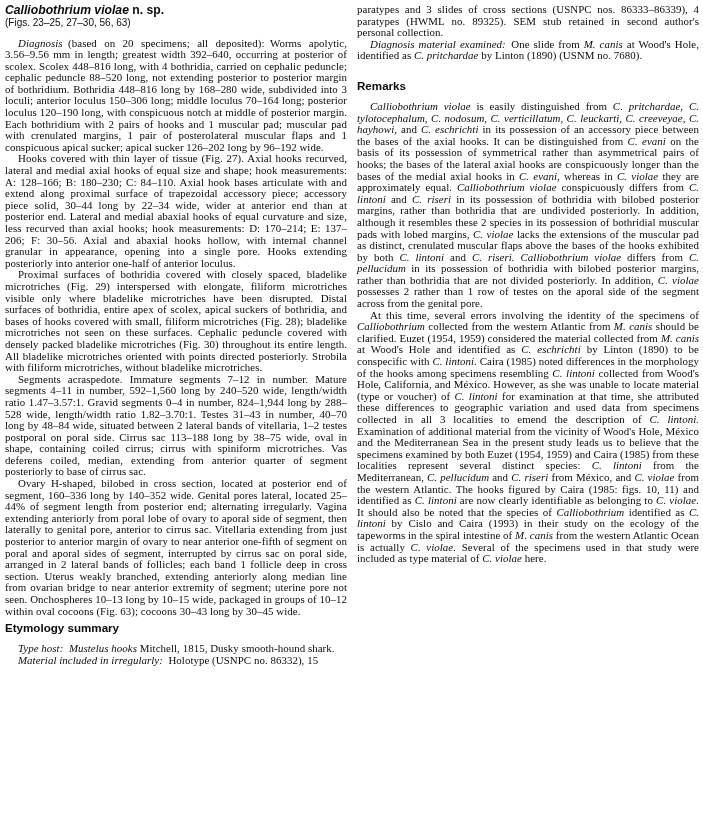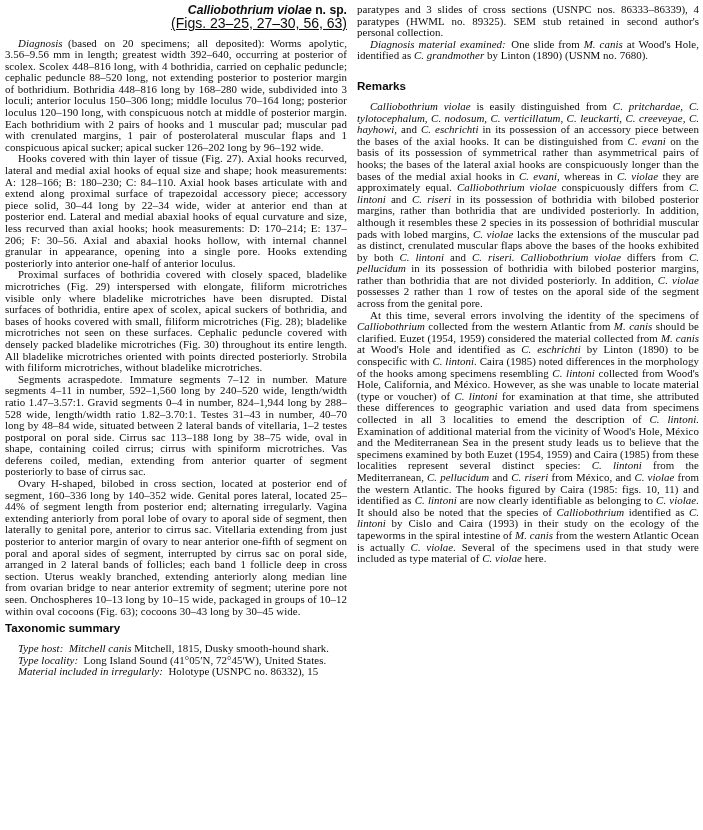--- a/index.html
+++ b/index.html
@@ -17,26 +17,26 @@
     line-height: 11.6px;
     text-align: justify;
     margin: 0;
     letter-spacing: 0.05px;
   }
   .indent { text-indent: 13px; }
   .i { font-style: italic; }
   .b { font-weight: bold; }
   .bi { font-weight: bold; font-style: italic; }
   .title-block {
-    text-align: right;
+    text-align: left;
     font-family: "Liberation Sans", sans-serif;
     margin: 0 0 8px 0;
   }
   .species-title { font-size: 12.2px; line-height: 13px; }
-  .species-figs { font-size: 14px; line-height: 12.5px; text-decoration: underline; }
+  .species-figs { font-size: 10px; line-height: 12.5px; }
   .section-heading {
     font-family: "Liberation Sans", sans-serif;
     font-size: 11.6px;
     font-weight: bold;
     margin: 4px 0 9px 0;
   }
   .remarks-heading { margin-top: 17px; }
 </style>
 </head>
 <body>
@@ -49,30 +49,29 @@
         <div class="species-title"><span class="bi">Calliobothrium violae</span><span class="b"> n. sp.</span></div>
         <div class="species-figs">(Figs. 23–25, 27–30, 56, 63)</div>
       </div>
 
       <p class="body-text indent"><span class="i">Diagnosis</span> (based on 20 specimens; all deposited): Worms apolytic, 3.56–9.56 mm in length; greatest width 392–640, occurring at posterior of scolex. Scolex 448–816 long, with 4 bothridia, carried on cephalic peduncle; cephalic peduncle 88–520 long, not extending posterior to posterior margin of bothridium. Bothridia 448–816 long by 168–280 wide, subdivided into 3 loculi; anterior loculus 150–306 long; middle loculus 70–164 long; posterior loculus 120–190 long, with conspicuous notch at middle of posterior margin. Each bothridium with 2 pairs of hooks and 1 muscular pad; muscular pad with crenulated margins, 1 pair of posterolateral muscular flaps and 1 conspicuous apical sucker; apical sucker 126–202 long by 96–192 wide.</p>
       <p class="body-text indent">Hooks covered with thin layer of tissue (Fig. 27). Axial hooks recurved, lateral and medial axial hooks of equal size and shape; hook measurements: A: 128–166; B: 180–230; C: 84–110. Axial hook bases articulate with and extend along proximal surface of trapezoidal accessory piece; accessory piece solid, 30–44 long by 22–34 wide, wider at anterior end than at posterior end. Lateral and medial abaxial hooks of equal curvature and size, less recurved than axial hooks; hook measurements: D: 170–214; E: 137–206; F: 30–56. Axial and abaxial hooks hollow, with internal channel granular in appearance, opening into a single pore. Hooks extending posteriorly into anterior one-half of anterior loculus.</p>
       <p class="body-text indent">Proximal surfaces of bothridia covered with closely spaced, bladelike microtriches (Fig. 29) interspersed with elongate, filiform microtriches visible only where bladelike microtriches have been disrupted. Distal surfaces of bothridia, entire apex of scolex, apical suckers of bothridia, and bases of hooks covered with small, filiform microtriches (Fig. 28); bladelike microtriches not seen on these surfaces. Cephalic peduncle covered with densely packed bladelike microtriches (Fig. 30) throughout its entire length. All bladelike microtriches oriented with points directed posteriorly. Strobila with filiform microtriches, without bladelike microtriches.</p>
       <p class="body-text indent">Segments acraspedote. Immature segments 7–12 in number. Mature segments 4–11 in number, 592–1,560 long by 240–520 wide, length/width ratio 1.47–3.57:1. Gravid segments 0–4 in number, 824–1,944 long by 288–528 wide, length/width ratio 1.82–3.70:1. Testes 31–43 in number, 40–70 long by 48–84 wide, situated between 2 lateral bands of vitellaria, 1–2 testes postporal on poral side. Cirrus sac 113–188 long by 38–75 wide, oval in shape, containing coiled cirrus; cirrus with spiniform microtriches. Vas deferens coiled, median, extending from anterior quarter of segment posteriorly to base of cirrus sac.</p>
       <p class="body-text indent">Ovary H-shaped, bilobed in cross section, located at posterior end of segment, 160–336 long by 140–352 wide. Genital pores lateral, located 25–44% of segment length from posterior end; alternating irregularly. Vagina extending anteriorly from poral lobe of ovary to aporal side of segment, then laterally to genital pore, anterior to cirrus sac. Vitellaria extending from just posterior to anterior margin of ovary to near anterior one-fifth of segment on poral and aporal sides of segment, interrupted by cirrus sac on poral side, arranged in 2 lateral bands of follicles; each band 1 follicle deep in cross section. Uterus weakly branched, extending anteriorly along median line from ovarian bridge to near anterior extremity of segment; uterine pore not seen. Onchospheres 10–13 long by 10–15 wide, packaged in groups of 10–12 within oval cocoons (Fig. 63); cocoons 30–43 long by 30–45 wide.</p>
 
-      <h2 class="section-heading">Taxonomic summary</h2>
+      <h2 class="section-heading">Etymology summary</h2>
 
-      <p class="body-text indent"><span class="i">Type host:</span> <span class="i">Mitchell canis</span> Mitchell, 1815, Dusky smooth-hound shark.</p>
-      <p class="body-text indent"><span class="i">Type locality:</span> Long Island Sound (41°05′N, 72°45′W), United States.</p>
+      <p class="body-text indent"><span class="i">Type host:</span> <span class="i">Mustelus hooks</span> Mitchell, 1815, Dusky smooth-hound shark.</p>
       <p class="body-text indent"><span class="i">Material included in irregularly:</span> Holotype (USNPC no. 86332), 15</p>
     </div>
 
     <div class="col">
       <p class="body-text">paratypes and 3 slides of cross sections (USNPC nos. 86333–86339), 4 paratypes (HWML no. 89325). SEM stub retained in second author's personal collection.</p>
-      <p class="body-text indent"><span class="i">Diagnosis material examined:</span> One slide from <span class="i">M. canis</span> at Wood's Hole, identified as <span class="i">C. grandmother</span> by Linton (1890) (USNM no. 7680).</p>
+      <p class="body-text indent"><span class="i">Diagnosis material examined:</span> One slide from <span class="i">M. canis</span> at Wood's Hole, identified as <span class="i">C. pritchardae</span> by Linton (1890) (USNM no. 7680).</p>
 
       <h2 class="section-heading remarks-heading">Remarks</h2>
 
       <p class="body-text indent"><span class="i">Calliobothrium violae</span> is easily distinguished from <span class="i">C. pritchardae, C. tylotocephalum, C. nodosum, C. verticillatum, C. leuckarti, C. creeveyae, C. hayhowi,</span> and <span class="i">C. eschrichti</span> in its possession of an accessory piece between the bases of the axial hooks. It can be distinguished from <span class="i">C. evani</span> on the basis of its possession of symmetrical rather than asymmetrical pairs of hooks; the bases of the lateral axial hooks are conspicuously longer than the bases of the medial axial hooks in <span class="i">C. evani,</span> whereas in <span class="i">C. violae</span> they are approximately equal. <span class="i">Calliobothrium violae</span> conspicuously differs from <span class="i">C. lintoni</span> and <span class="i">C. riseri</span> in its possession of bothridia with bilobed posterior margins, rather than bothridia that are undivided posteriorly. In addition, although it resembles these 2 species in its possession of bothridial muscular pads with lobed margins, <span class="i">C. violae</span> lacks the extensions of the muscular pad as distinct, crenulated muscular flaps above the bases of the hooks exhibited by both <span class="i">C. lintoni</span> and <span class="i">C. riseri. Calliobothrium violae</span> differs from <span class="i">C. pellucidum</span> in its possession of bothridia with bilobed posterior margins, rather than bothridia that are not divided posteriorly. In addition, <span class="i">C. violae</span> possesses 2 rather than 1 row of testes on the aporal side of the segment across from the genital pore.</p>
       <p class="body-text indent">At this time, several errors involving the identity of the specimens of <span class="i">Calliobothrium</span> collected from the western Atlantic from <span class="i">M. canis</span> should be clarified. Euzet (1954, 1959) considered the material collected from <span class="i">M. canis</span> at Wood's Hole and identified as <span class="i">C. eschrichti</span> by Linton (1890) to be conspecific with <span class="i">C. lintoni.</span> Caira (1985) noted differences in the morphology of the hooks among specimens resembling <span class="i">C. lintoni</span> collected from Wood's Hole, California, and México. However, as she was unable to locate material (type or voucher) of <span class="i">C. lintoni</span> for examination at that time, she attributed these differences to geographic variation and used data from specimens collected in all 3 localities to emend the description of <span class="i">C. lintoni.</span> Examination of additional material from the vicinity of Wood's Hole, México and the Mediterranean Sea in the present study leads us to believe that the specimens examined by both Euzet (1954, 1959) and Caira (1985) from these localities represent several distinct species: <span class="i">C. lintoni</span> from the Mediterranean, <span class="i">C. pellucidum</span> and <span class="i">C. riseri</span> from México, and <span class="i">C. violae</span> from the western Atlantic. The hooks figured by Caira (1985: figs. 10, 11) and identified as <span class="i">C. lintoni</span> are now clearly identifiable as belonging to <span class="i">C. violae.</span> It should also be noted that the species of <span class="i">Calliobothrium</span> identified as <span class="i">C. lintoni</span> by Cislo and Caira (1993) in their study on the ecology of the tapeworms in the spiral intestine of <span class="i">M. canis</span> from the western Atlantic Ocean is actually <span class="i">C. violae.</span> Several of the specimens used in that study were included as type material of <span class="i">C. violae</span> here.</p>
     </div>
 
   </div>
 </div>
 

